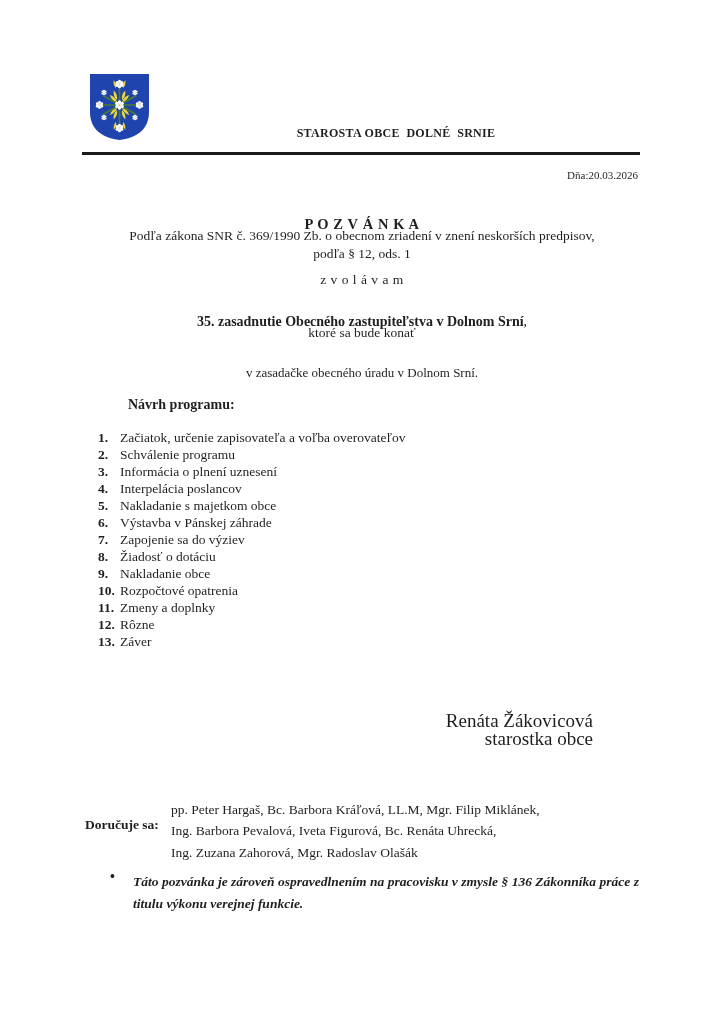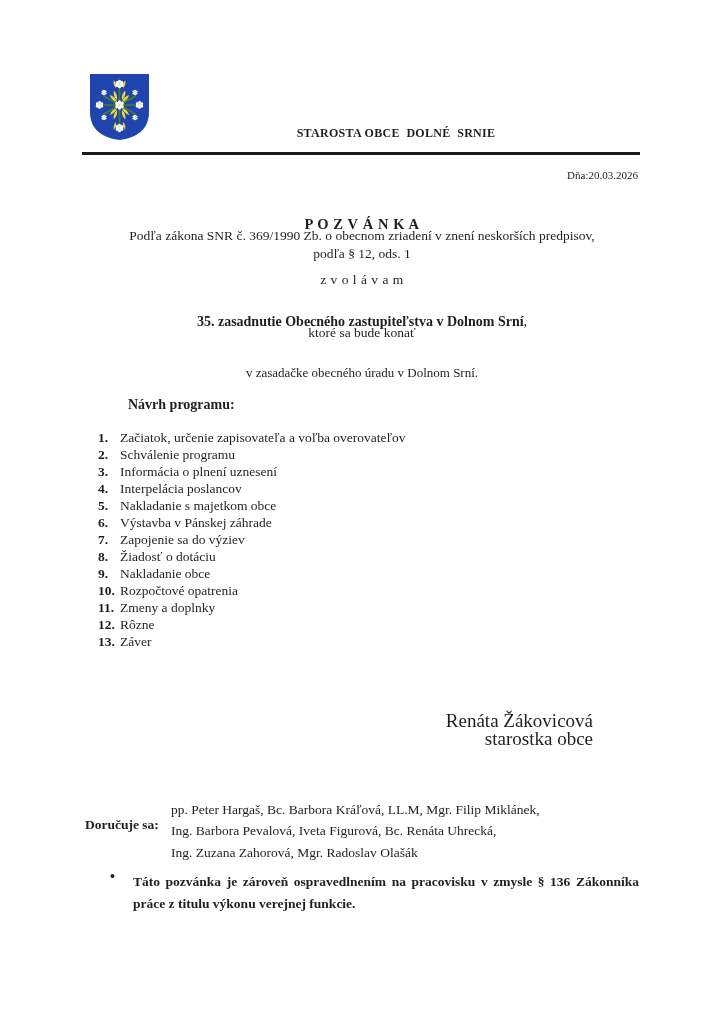--- a/index.html
+++ b/index.html
@@ -28,21 +28,21 @@
   .navrh{left:88px;top:397px;font-size:14px;font-weight:bold;margin-left:40px;}
   .program{left:98px;top:429px;font-size:13.5px;}
   .program .row{display:flex;height:17px;line-height:17px;}
   .program .num{width:22px;font-weight:bold;flex:0 0 22px;}
   .program .txt{white-space:nowrap;}
   .signature{left:408px;top:712px;width:185px;text-align:right;font-size:19px;line-height:18px;}
   .dist-label{left:85px;top:801px;font-size:13.5px;font-weight:bold;margin-top:16px;}
   .dist-lines{left:171px;top:799px;font-size:13.5px;line-height:21.4px;white-space:nowrap;}
   .note-bullet{left:110px;top:869px;font-size:14px;font-weight:bold;}
   .note-text{
-    left:133px;top:871px;width:506px;font-size:13.5px;font-weight:bold;
+    left:133px;top:871px;width:506px;font-size:13.5px;font-weight:bold;font-style:italic;
     line-height:22.4px;text-align:justify;
   }
 </style>
 </head>
 <body>
 
 <div class="page">
 
   <svg class="abs crest" viewBox="0 0 63 70" aria-hidden="true">
     <defs>

